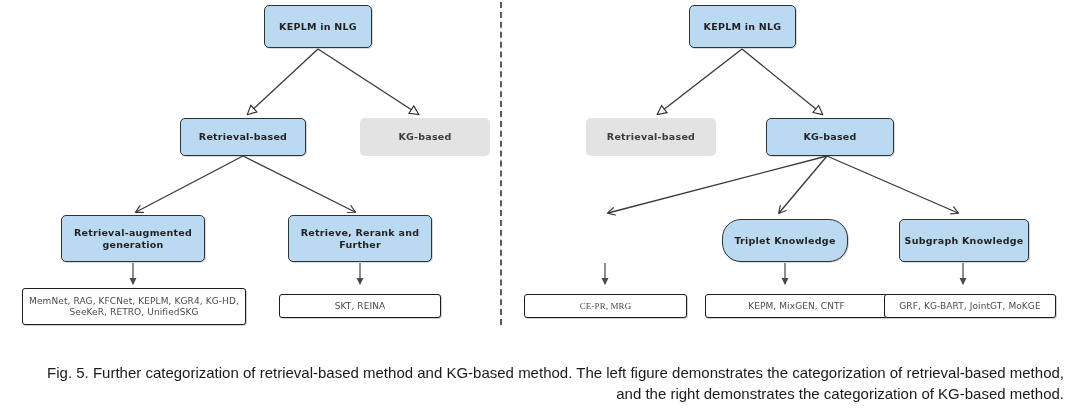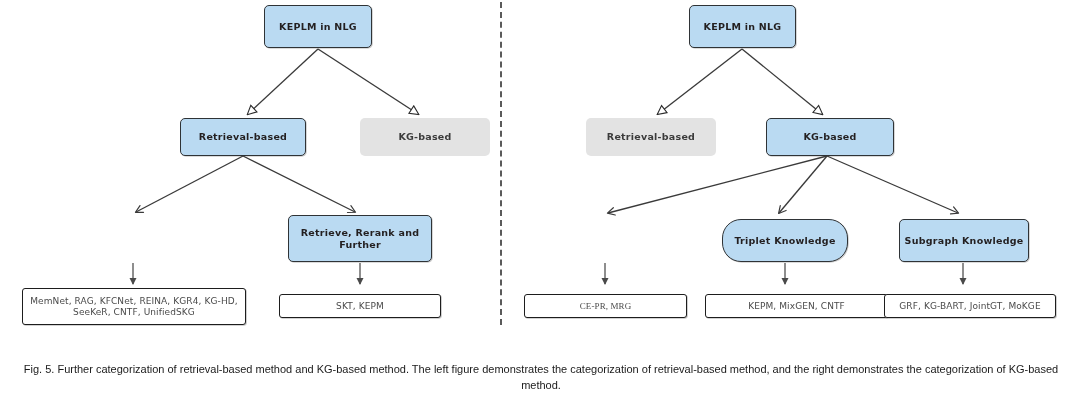--- a/index.html
+++ b/index.html
@@ -77,24 +77,24 @@
     width: 0;
     height: 323px;
     border-left: 2px dashed #5a5a5a;
   }
   #caption {
     position: absolute;
     left: 18px;
     top: 362px;
     width: 1046px;
     font-family: "Liberation Sans", "DejaVu Sans", sans-serif;
-    font-size: 11px;
+    font-size: 15px;
     line-height: 1.42;
     color: #1a1a1a;
-    text-align: center;
+    text-align: right;
   }
 </style>
 </head>
 <body>
 
 <div id="figure">
 
   <svg class="edges" viewBox="0 0 1080 340" xmlns="http://www.w3.org/2000/svg">
     <defs>
       <marker id="hollowArrow" markerWidth="11" markerHeight="11" refX="9" refY="5.5" orient="auto" markerUnits="userSpaceOnUse">
@@ -149,31 +149,34 @@
   </div>
 
   <div class="node blue" style="left:180px; top:118px; width:126px; height:38px;">
     <span class="label">Retrieval-based</span>
   </div>
 
   <div class="node gray" style="left:360px; top:118px; width:130px; height:38px;">
     <span class="label">KG-based</span>
   </div>
 
+  <div class="node blue" style="left:61px; top:215px; width:144px; height:47px;">
+    <span class="label">Retrieval-augmented generation</span>
+  </div>
 
   <div class="node blue" style="left:288px; top:215px; width:144px; height:47px;">
     <span class="label">Retrieve, Rerank and Further</span>
   </div>
 
   <div class="node leaf" style="left:22px; top:288px; width:224px; height:37px;">
-    <span class="label">MemNet, RAG, KFCNet, REINA, KGR4, KG-HD, SeeKeR, CNTF, UnifiedSKG</span>
+    <span class="label">MemNet, RAG, KFCNet, KEPLM, KGR4, KG-HD, SeeKeR, RETRO, UnifiedSKG</span>
   </div>
 
   <div class="node leaf" style="left:279px; top:294px; width:162px; height:24px;">
-    <span class="label">SKT, KEPM</span>
+    <span class="label">SKT, REINA</span>
   </div>
 
   <div class="node blue" style="left:689px; top:5px; width:107px; height:43px;">
     <span class="label">KEPLM in NLG</span>
   </div>
 
   <div class="node gray" style="left:586px; top:118px; width:130px; height:38px;">
     <span class="label">Retrieval-based</span>
   </div>
 

